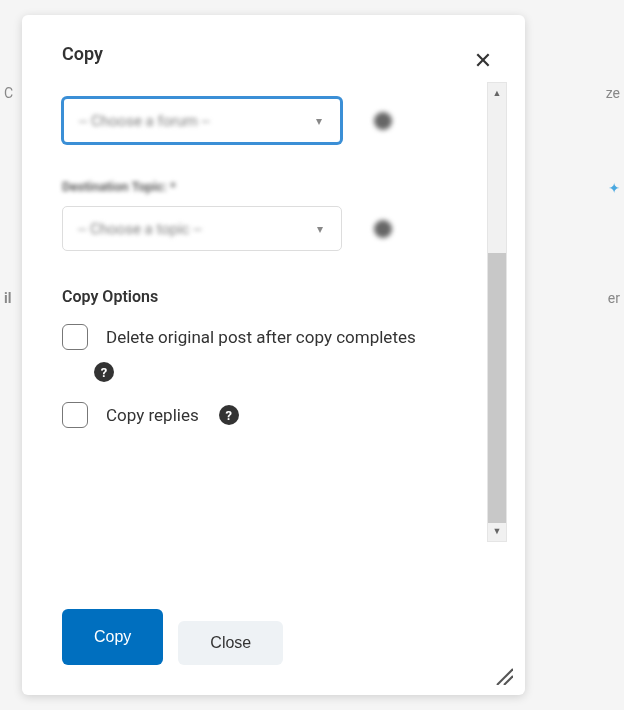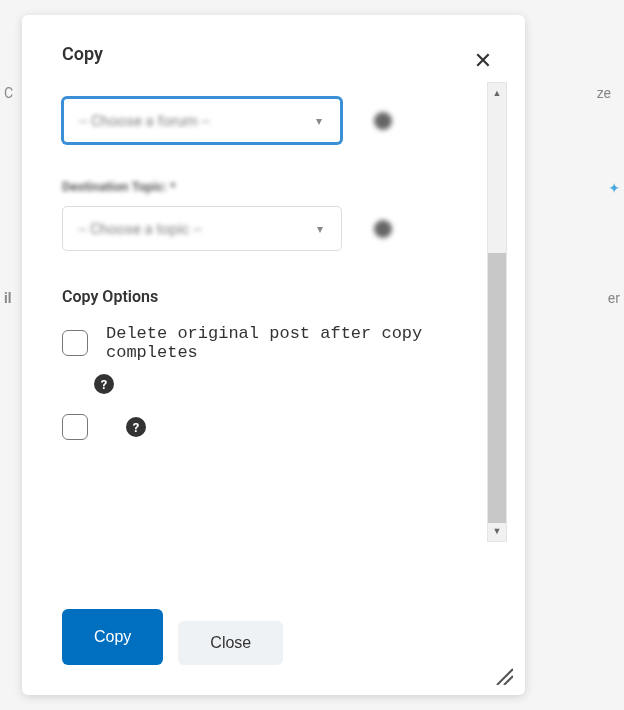--- a/index.html
+++ b/index.html
@@ -15,21 +15,21 @@
       position: relative;
       overflow: hidden;
     }
     .background-text {
       position: absolute;
       color: #888;
       font-size: 14px;
     }
     .bg-left1 { top: 85px; left: 4px; }
     .bg-left2 { top: 290px; left: 4px; font-weight: bold; }
-    .bg-right1 { top: 85px; right: 13px; }
+    .bg-right1 { top: 85px; right: 4px; }
     .bg-right2 { top: 180px; right: 4px; color: #4aa8e0; }
     .bg-right3 { top: 290px; right: 4px; }
     
     .modal {
       position: absolute;
       top: 15px;
       left: 22px;
       width: 503px;
       height: 680px;
       background: #ffffff;
@@ -151,21 +151,20 @@
       border: 1.5px solid #777;
       border-radius: 6px;
       margin-right: 18px;
       cursor: pointer;
       flex-shrink: 0;
     }
     
     .checkbox-label {
       font-size: 17px;
       color: #333;
-      font-family: Liberation Mono, monospace;
     }
     
     .help-icon {
       width: 20px;
       height: 20px;
       border-radius: 50%;
       background: #333;
       color: #fff;
       display: inline-flex;
       align-items: center;
@@ -298,20 +297,21 @@
       <div class="section-title">Copy Options</div>
 
       <div class="checkbox-row">
         <div class="checkbox"></div>
         <span class="checkbox-label">Delete original post after copy completes</span>
       </div>
       <div class="help-icon indented">?</div>
 
       <div class="checkbox-row">
         <div class="checkbox"></div>
+        <span class="checkbox-label">Copy replies</span>
         <span class="help-icon">?</span>
       </div>
 
     </div>
 
     <div class="scrollbar-custom">
       <div class="scroll-arrow">▲</div>
       <div class="scroll-track">
         <div class="scroll-thumb"></div>
       </div>

